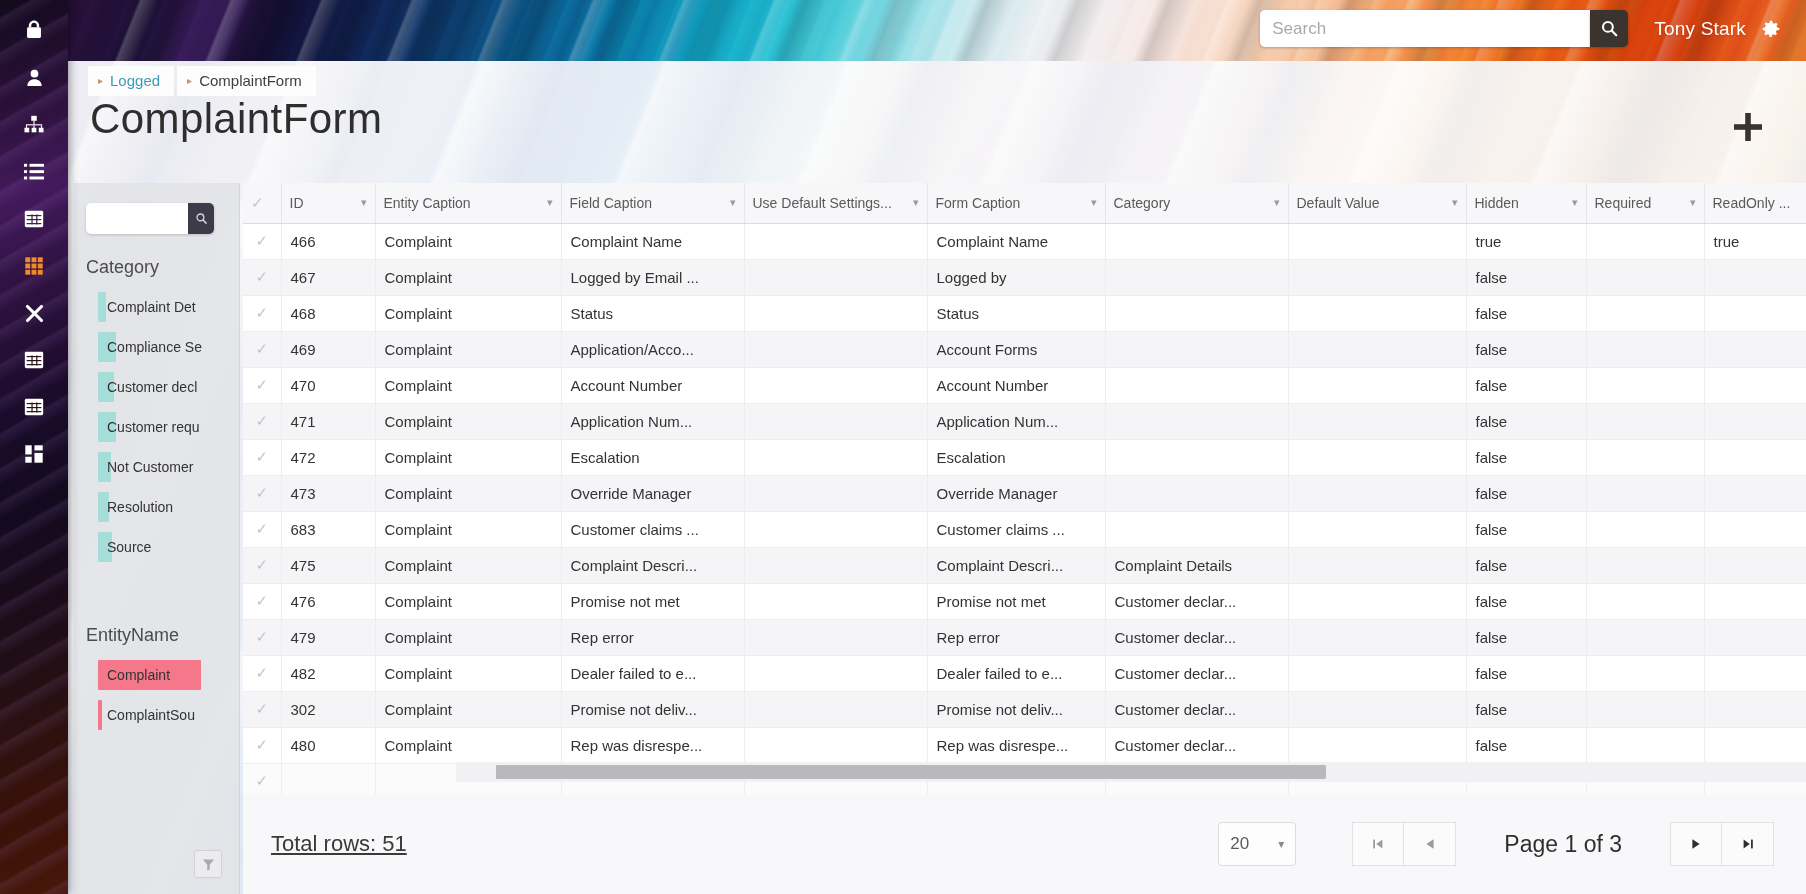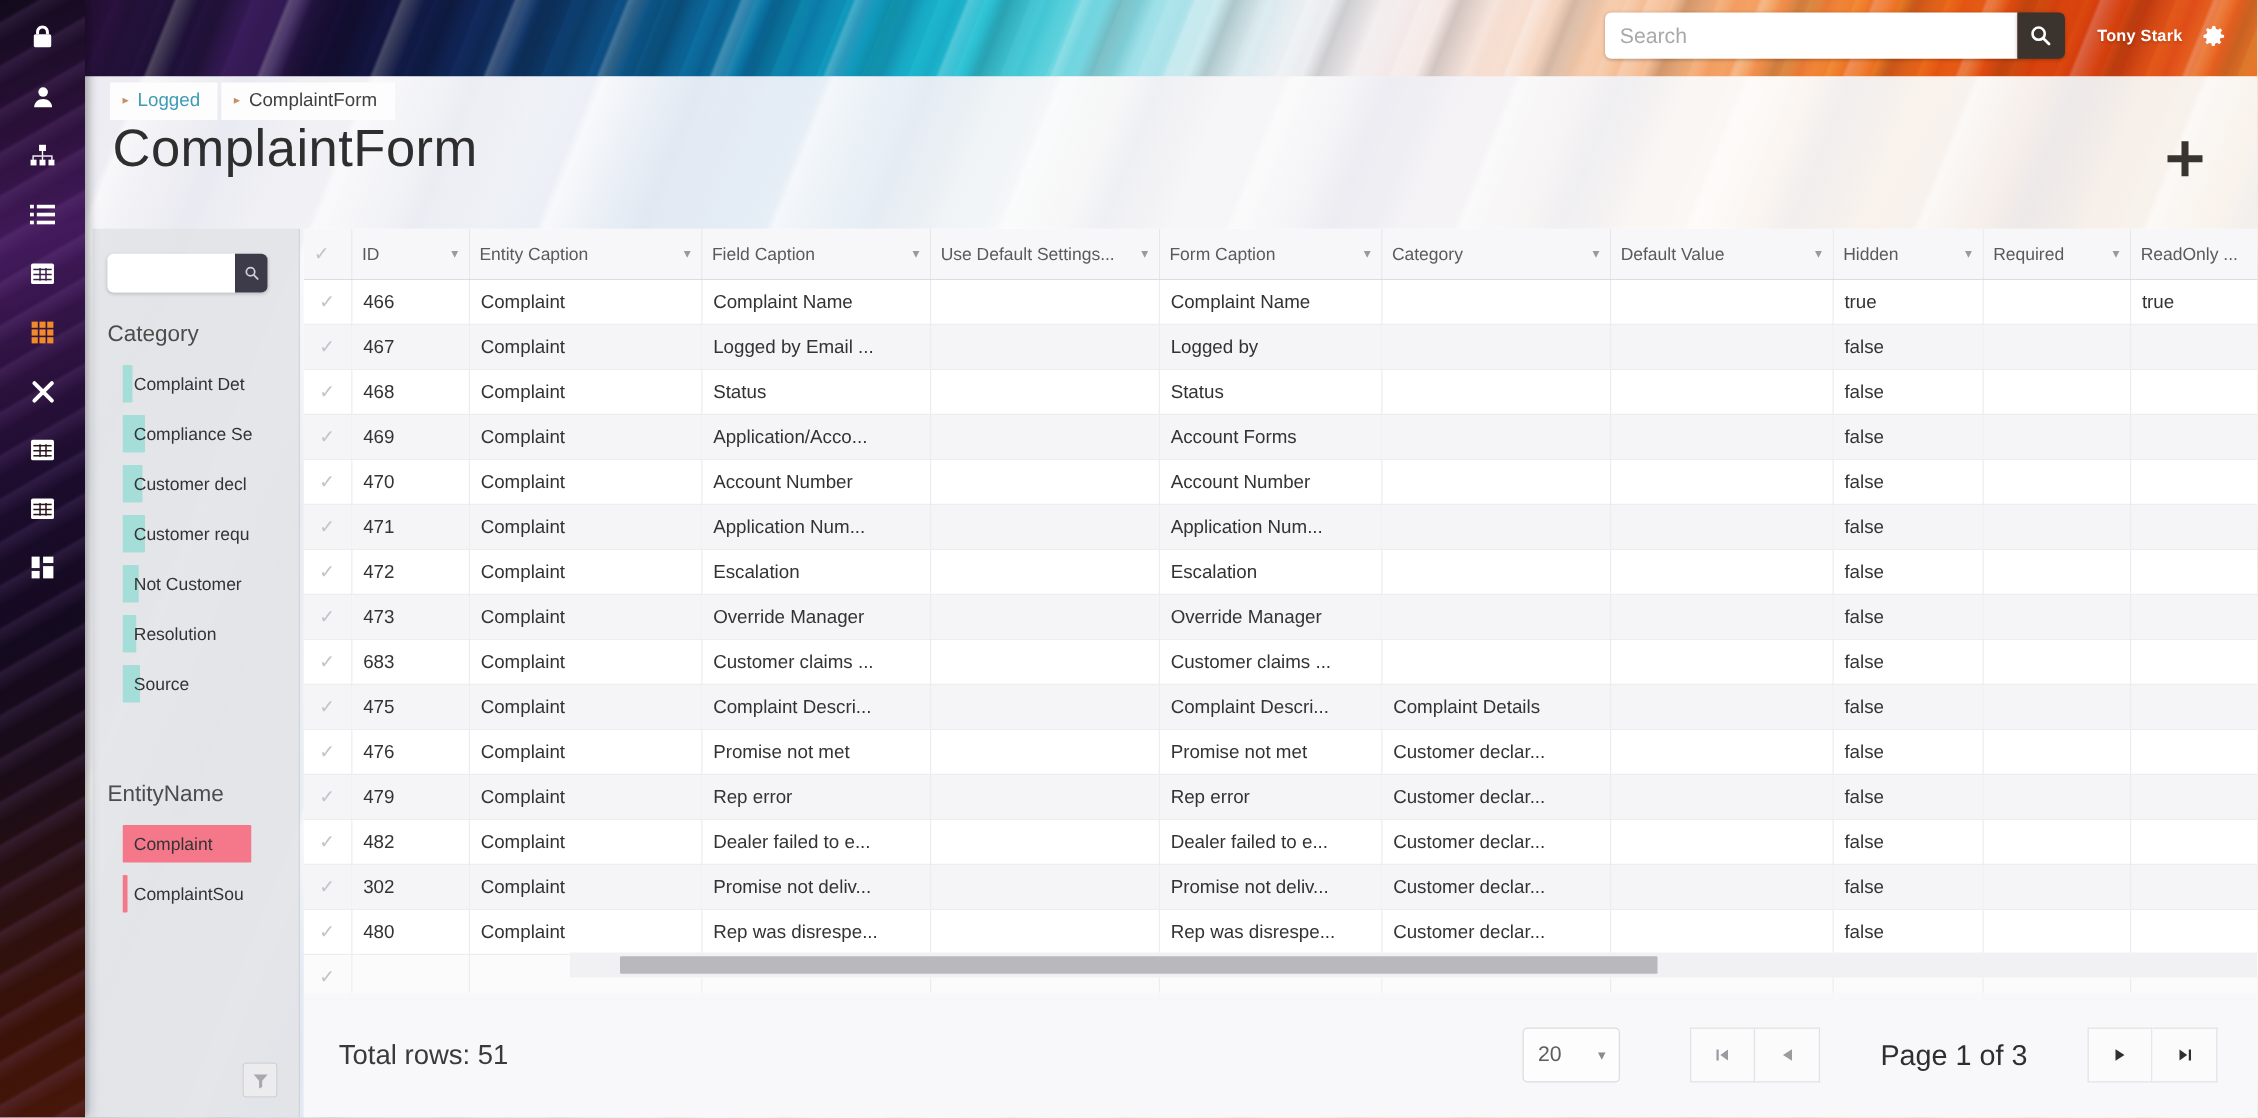--- a/index.html
+++ b/index.html
@@ -57,21 +57,21 @@
     font-family: "Liberation Sans", sans-serif;
     box-shadow: 0 1px 3px rgba(0,0,0,0.25);
   }
   .search-input::placeholder { color: #a9a9a9; }
   .search-btn {
     width: 38px; height: 37px; border: none; cursor: pointer;
     background: #3b332e; border-radius: 0 5px 5px 0;
     display: flex; align-items: center; justify-content: center;
     box-shadow: 0 1px 3px rgba(0,0,0,0.25);
   }
-  .user-name { color: #ffffff; font-size: 13px; letter-spacing: .2px; text-shadow: 0 1px 2px rgba(0,0,0,.15); font-weight: bold; }
+  .user-name { color: #ffffff; font-size: 19px; letter-spacing: .2px; text-shadow: 0 1px 2px rgba(0,0,0,.15); }
   .gear-btn { margin-left: 14px; cursor: pointer; display: flex; align-items: center; }
 
   
   .rail {
     position: absolute; left: 0; top: 0; width: 68px; height: 894px;
     z-index: 50;
     background:
       linear-gradient(160deg,
         #120a1c 0%, #2a1038 12%, #431a5c 22%, #2e1240 32%,
         #1b0c2c 44%, #140a20 56%, #1a0c18 68%, #2b1010 80%,
@@ -207,21 +207,21 @@
     position: absolute; left: 40px; top: 3px; height: 14px; width: 830px;
     background: #b8b8bd; border-radius: 1px; cursor: pointer;
   }
 
   
   .footer {
     position: absolute; left: 175px; right: 0; bottom: 0; height: 100px;
     background: rgba(247,247,249,0.9);
     display: flex; align-items: center; z-index: 8;
   }
-  .total-rows { position: absolute; left: 28px; font-size: 22px; color: #3a3a3a; }
+  .total-rows { position: absolute; left: 28px; font-size: 22px; color: #3a3a3a; text-decoration: underline; }
   .pager { position: absolute; right: 32px; display: flex; align-items: center; gap: 0; }
   .page-size {
     width: 78px; height: 44px; border: 1px solid #dcdcdf; background: #fdfdfd;
     border-radius: 4px; display: flex; align-items: center; justify-content: space-between;
     padding: 0 11px; font-size: 17px; color: #5d5d5d; cursor: pointer; margin-right: 56px;
   }
   .nav-group { display: flex; }
   .nav-btn {
     width: 52px; height: 44px; border: 1px solid #e2e2e5; background: #fbfbfc;
     display: flex; align-items: center; justify-content: center; cursor: pointer;

